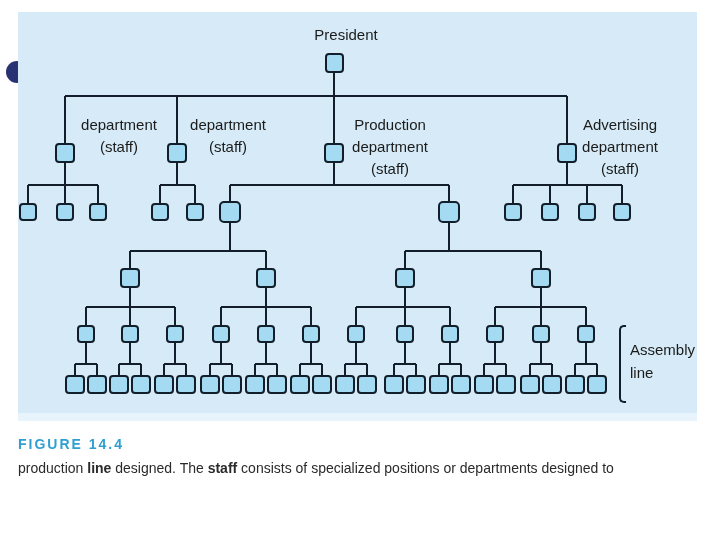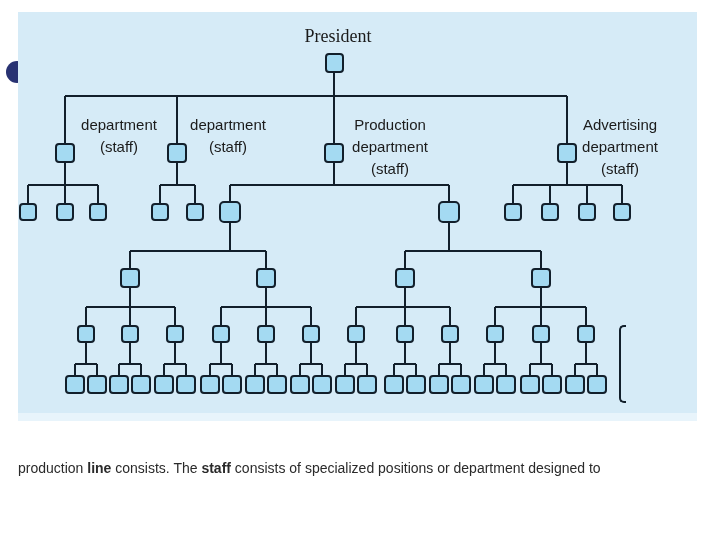--- a/index.html
+++ b/index.html
@@ -18,22 +18,22 @@
   .panel-edge{
     position:absolute;left:18px;top:413px;width:679px;height:8px;
     background:var(--panel-edge,#e8f4fb);z-index:1;
   }
   .ln{position:absolute;background:var(--line,#121f2b);z-index:1;}
   .bx{
     position:absolute;background:var(--boxfill,#a4daf2);
     border:2px solid var(--line,#121f2b);box-sizing:border-box;z-index:2;
   }
   .pres-label{
-    position:absolute;left:320px;top:14px;transform:translateX(-50%);
-    font-size:18px;color:var(--ink,#1b1b1b);white-space:nowrap;z-index:3;font-family:Liberation Serif, serif;
+    position:absolute;left:328px;top:14px;transform:translateX(-50%);
+    font-size:15px;color:var(--ink,#1b1b1b);white-space:nowrap;z-index:3;
   }
   .dept-label{
     position:absolute;top:102px;transform:translateX(-50%);text-align:center;
     font-size:15px;line-height:22px;color:var(--ink,#1b1b1b);white-space:nowrap;z-index:3;
   }
   .bracket{
     position:absolute;left:601px;top:313px;width:7px;height:78px;box-sizing:border-box;
     border-left:2px solid var(--line,#121f2b);
     border-top:2px solid var(--line,#121f2b);
     border-bottom:2px solid var(--line,#121f2b);
@@ -77,20 +77,24 @@
       <div>department</div>
       <div>(staff)</div>
     </div>
     <div class="dept-label" style="left:602px">
       <div>Advertising</div>
       <div>department</div>
       <div>(staff)</div>
     </div>
 
     <div class="bracket"></div>
+    <div class="assembly-label">
+      <div>Assembly</div>
+      <div>line</div>
+    </div>
   <div class="bx" style="left: 306.5px; top: 41px; width: 19px; height: 20px; border-radius: 4px;"></div>
       <div class="ln" style="left: 315px; top: 61px; width: 2px; height: 23px;"></div>
       <div class="ln" style="left: 47px; top: 83px; width: 502px; height: 2px;"></div>
       <div class="ln" style="left: 46px; top: 84px; width: 2px; height: 47px;"></div>
       <div class="bx" style="left: 37px; top: 131px; width: 20px; height: 20px; border-radius: 4px;"></div>
       <div class="ln" style="left: 46px; top: 151px; width: 2px; height: 22px;"></div>
       <div class="ln" style="left: 10px; top: 172px; width: 70px; height: 2px;"></div>
       <div class="ln" style="left: 9px; top: 173px; width: 2px; height: 18px;"></div>
       <div class="bx" style="left: 1px; top: 191px; width: 18px; height: 18px; border-radius: 4px;"></div>
       <div class="ln" style="left: 46px; top: 173px; width: 2px; height: 18px;"></div>
@@ -238,18 +242,19 @@
       <div class="ln" style="left: 567px; top: 331px; width: 2px; height: 21px;"></div>
       <div class="ln" style="left: 557px; top: 351px; width: 22px; height: 2px;"></div>
       <div class="ln" style="left: 556px; top: 352px; width: 2px; height: 11px;"></div>
       <div class="bx" style="left: 547px; top: 363px; width: 20px; height: 19px; border-radius: 4px;"></div>
       <div class="ln" style="left: 578px; top: 352px; width: 2px; height: 11px;"></div>
       <div class="bx" style="left: 569px; top: 363px; width: 20px; height: 19px; border-radius: 4px;"></div>
     </div>
 
   <div class="panel-edge"></div>
 
+  <div class="figure-label">FIGURE 14.4</div>
 
   <div class="caption">
-    <div class="cap-line"><span>production </span><span class="b">line</span><span> consists. The </span><span class="b">staff</span><span> consists of specialized positions or department designed to</span></div>
+    <div class="cap-line"><span>production </span><span class="b">line</span><span> designed. The </span><span class="b">staff</span><span> consists of specialized positions or departments designed to</span></div>
   </div>
 
 </div>
 
 </body></html>

